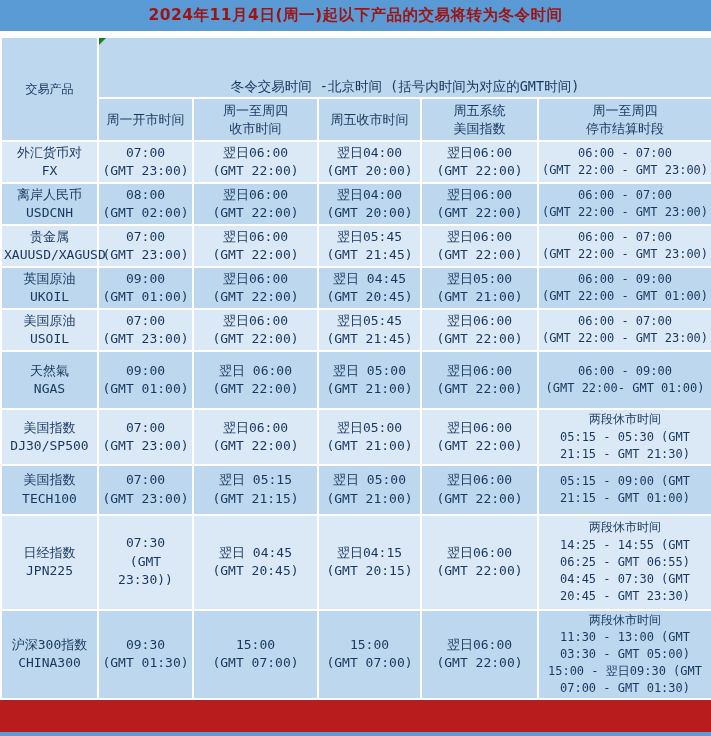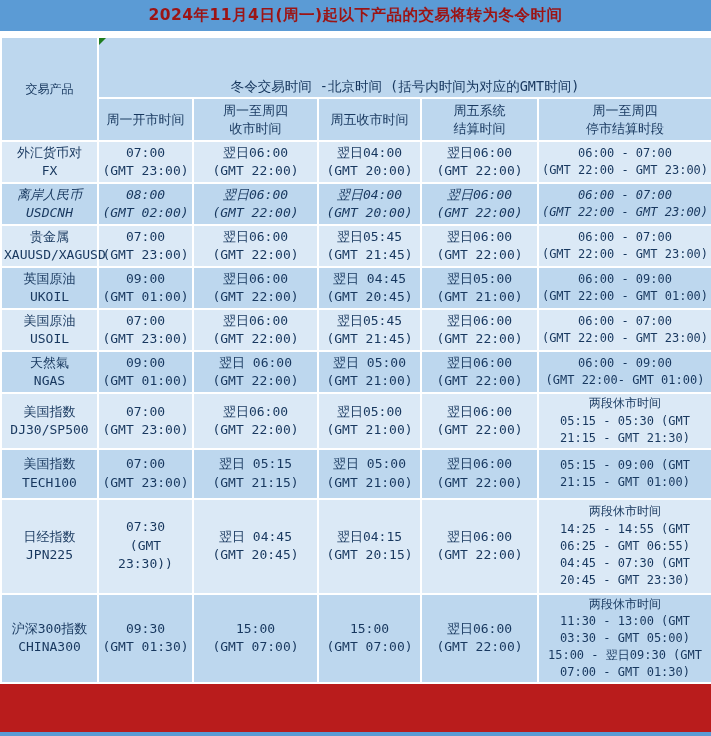--- a/index.html
+++ b/index.html
@@ -82,41 +82,41 @@
           <span class="flag"></span>
           <span>冬令交易时间 -北京时间 (括号内时间为对应的GMT时间)</span>
         </th>
       </tr>
       <tr class="subhdr-row">
         <th>周一开市时间</th>
         <th>周一至周四
 收市时间</th>
         <th>周五收市时间</th>
         <th>周五系统
-结算时间</th>
+美国指数</th>
         <th>周一至周四
 停市结算时段</th>
       </tr>
     </thead>
     <tbody>
         <tr class="light" style="height: 42px; padding-left: 8px;">
           <td>外汇货币对
 FX</td>
           <td>07:00
 (GMT 23:00)</td>
           <td>翌日06:00
 (GMT 22:00)</td>
           <td>翌日04:00
 (GMT 20:00)</td>
           <td>翌日06:00
 (GMT 22:00)</td>
           <td class="halt-cell">06:00 - 07:00
 (GMT 22:00 - GMT 23:00)</td>
         </tr>
-        <tr class="dark" style="height: 42px; font-style: italic;">
+        <tr class="dark" style="height: 42px;">
           <td>离岸人民币
 USDCNH</td>
           <td>08:00
 (GMT 02:00)</td>
           <td>翌日06:00
 (GMT 22:00)</td>
           <td>翌日04:00
 (GMT 20:00)</td>
           <td>翌日06:00
 (GMT 22:00)</td>
@@ -158,21 +158,21 @@
 (GMT 23:00)</td>
           <td>翌日06:00
 (GMT 22:00)</td>
           <td>翌日05:45
 (GMT 21:45)</td>
           <td>翌日06:00
 (GMT 22:00)</td>
           <td class="halt-cell">06:00 - 07:00
 (GMT 22:00 - GMT 23:00)</td>
         </tr>
-        <tr class="dark" style="height: 42px;">
+        <tr class="dark" style="height: 58px;">
           <td>天然氣
 NGAS</td>
           <td>09:00
 (GMT 01:00)</td>
           <td>翌日 06:00
 (GMT 22:00)</td>
           <td>翌日 05:00
 (GMT 21:00)</td>
           <td>翌日06:00
 (GMT 22:00)</td>

